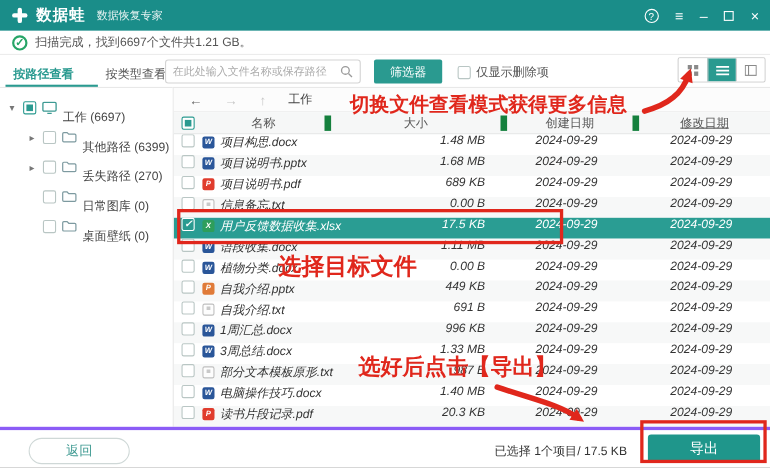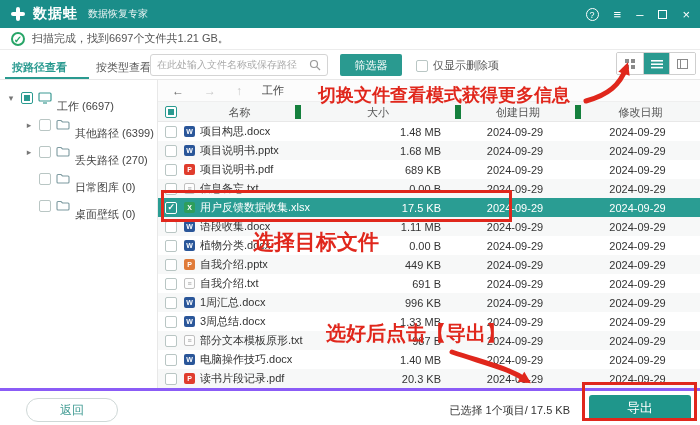--- a/index.html
+++ b/index.html
@@ -63,23 +63,23 @@
   .nav-path { font-size:11px; color:#444; }
 
   
   .thead { position:absolute; left:158px; top:102px; width:542px; height:20px; background:#f6f7f7; border-bottom:1px solid #e8e8e8; display:flex; align-items:center; font-size:11px; color:#555; }
   .th { text-align:center; border-left:6px solid #15803d; height:14px; line-height:14px; }
   .th:first-child, .th.no-sep { border-left:none; }
   .col-cb { width:26px; display:flex; justify-content:center; }
   .col-name { width:111px; }
   .col-size { width:160px; }
   .col-created { width:120px; }
-  .col-mod { width:125px; }
+  .col-mod { width:125px;text-decoration:underline; }
   .tbody { position:absolute; left:158px; top:122px; width:542px; height:266px; overflow:hidden; }
-  .frow { height:19px; display:flex; align-items:center; font-size:11px; color:#333; }
+  .frow { height:19px; display:flex; align-items:flex-start; font-size:11px; color:#333;font-style:italic; }
   .frow:nth-child(even) { background:#f7f8f8; }
   .frow.selected { background:#2a9d93; color:#fff; }
   .c-cb { width:26px; display:flex; justify-content:center; }
   .c-name { width:111px; display:flex; align-items:center; gap:5px; white-space:nowrap; overflow:visible; }
   .c-size { width:160px; text-align:right; padding-right:14px; }
   .c-created { width:120px; text-align:center; }
   .c-mod { width:125px; text-align:center; }
   .ficon { width:11px; height:11px; border-radius:2px; color:#fff; font-size:7px; font-weight:bold; display:inline-flex; align-items:center; justify-content:center; flex:0 0 auto; }
   .ficon.docx { background:#2a5699; }
   .ficon.pdf  { background:#e03c2d; }

